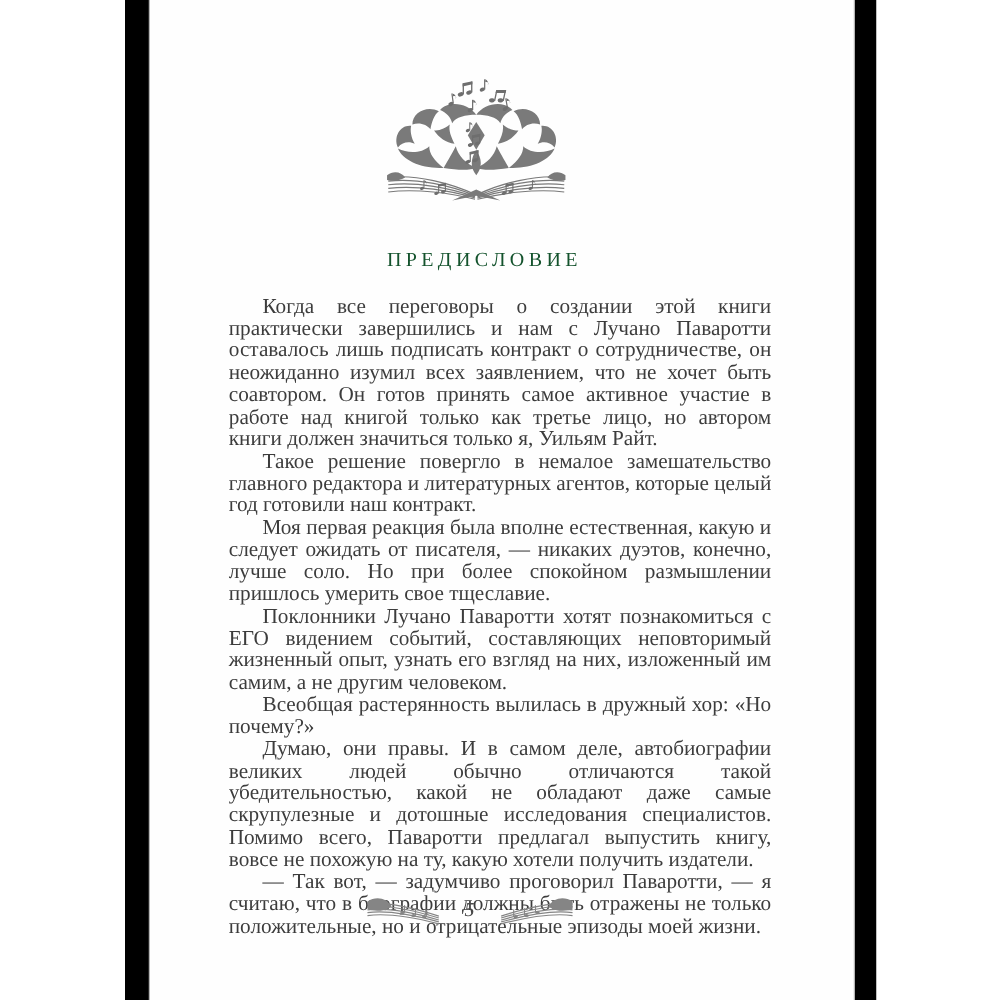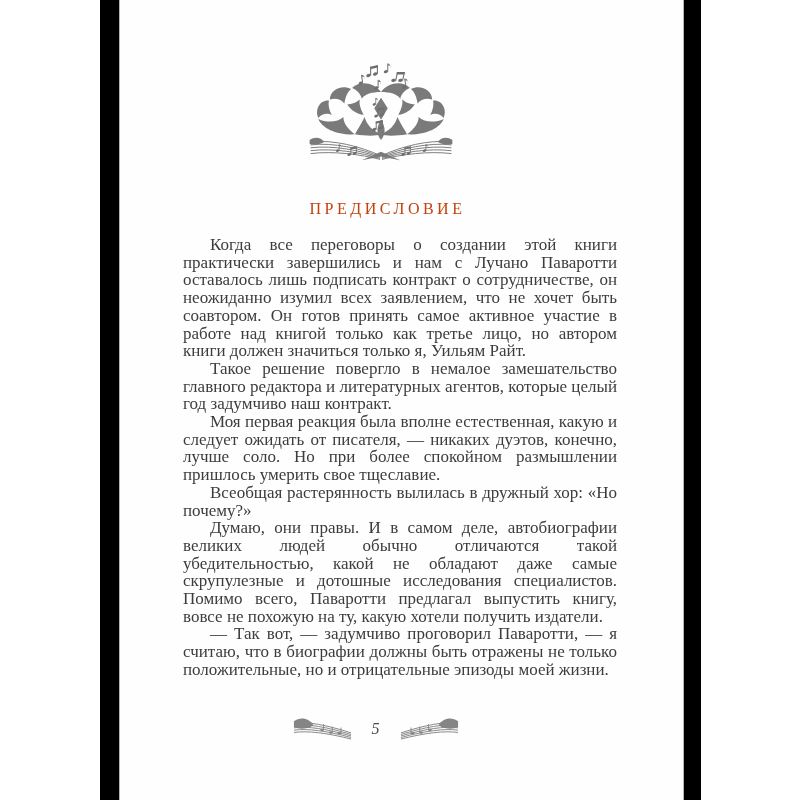--- a/index.html
+++ b/index.html
@@ -47,21 +47,21 @@
 
   .chapter-title {
     position: absolute;
     left: 0;
     top: 200px;
     width: 100%;
     text-align: center;
     transform: translateX(-14px);
     font-size: 16px;
     letter-spacing: 3.5px;
-    color: #c2410c;
+    color: #14532d;
     font-weight: normal;
   }
 
   .body-text {
     position: absolute;
     left: 63px;
     top: 236px;
     width: 434px;
     font-size: 17px;
     line-height: 17.7px;
@@ -154,22 +154,23 @@
       <use href="#n1" transform="translate(30,92) scale(0.8)"></use>
       <use href="#n2" transform="translate(42,96) scale(0.8)"></use>
       <use href="#n2" transform="translate(98,96) scale(0.8) "></use>
       <use href="#n1" transform="translate(120,92) scale(0.8)"></use>
     </svg>
 
     <div class="chapter-title">ПРЕДИСЛОВИЕ</div>
 
     <div class="body-text">
       <p>Когда все переговоры о создании этой книги практически завершились и нам с Лучано Паваротти оставалось лишь подписать контракт о сотрудничестве, он неожиданно изумил всех заявлением, что не хочет быть соавтором. Он готов принять самое активное участие в работе над книгой только как третье лицо, но автором книги должен значиться только я, Уильям Райт.</p>
-      <p>Такое решение повергло в немалое замешательство главного редактора и литературных агентов, которые целый год задумчиво наш контракт.</p>
+      <p>Такое решение повергло в немалое замешательство главного редактора и литературных агентов, которые целый год готовили наш контракт.</p>
       <p>Моя первая реакция была вполне естественная, какую и следует ожидать от писателя, — никаких дуэтов, конечно, лучше соло. Но при более спокойном размышлении пришлось умерить свое тщеславие.</p>
+      <p>Поклонники Лучано Паваротти хотят познакомиться с ЕГО видением событий, составляющих неповторимый жизненный опыт, узнать его взгляд на них, изложенный им самим, а не другим человеком.</p>
       <p>Всеобщая растерянность вылилась в дружный хор: «Но почему?»</p>
       <p>Думаю, они правы. И в самом деле, автобиографии великих людей обычно отличаются такой убедительностью, какой не обладают даже самые скрупулезные и дотошные исследования специалистов. Помимо всего, Паваротти предлагал выпустить книгу, вовсе не похожую на ту, какую хотели получить издатели.</p>
       <p>— Так вот, — задумчиво проговорил Паваротти, — я считаю, что в биографии должны быть отражены не только положительные, но и отрицательные эпизоды моей жизни.</p>
     </div>
 
     <div class="page-footer">
       <svg class="flourish" width="60" height="26" viewBox="0 0 62 26" xmlns="http://www.w3.org/2000/svg">
         <g stroke="#858585" stroke-width="1" fill="none">
           <path d="M1,7  C15,5 35,9  60,17"></path>
           <path d="M1,9.4 C15,7.4 35,11 60,18.6"></path>

